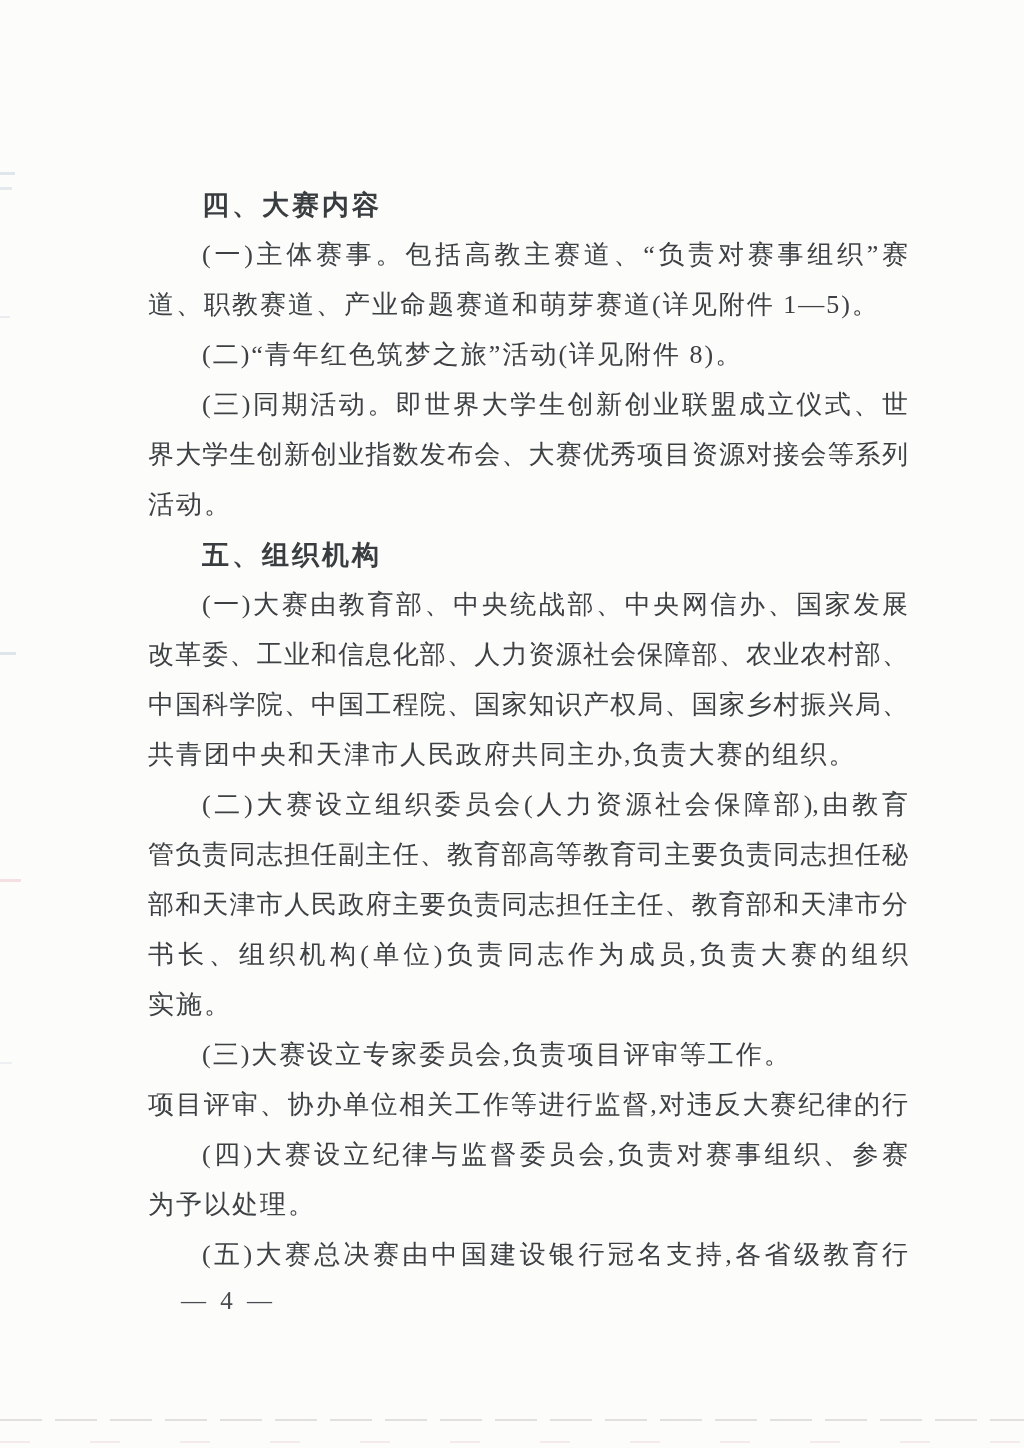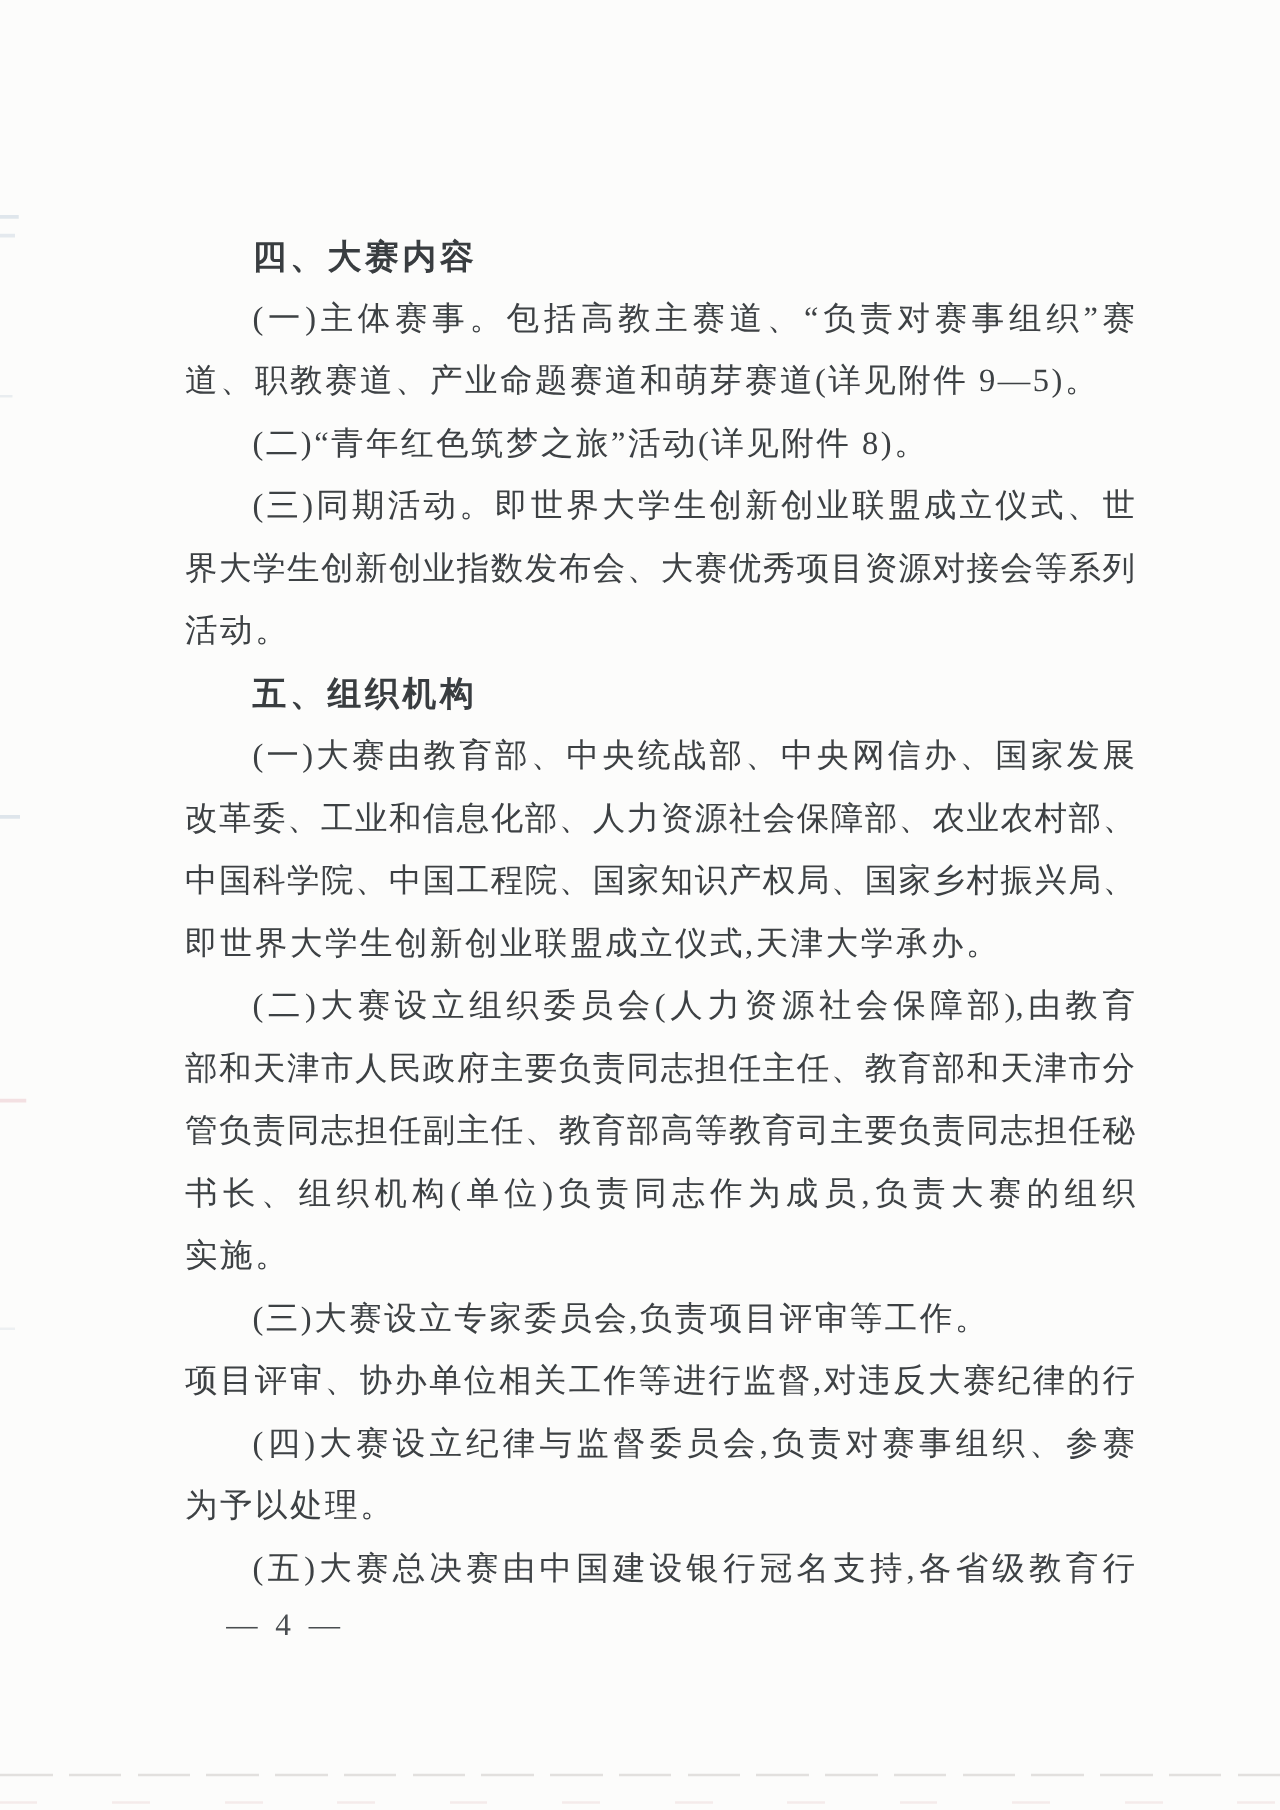--- a/index.html
+++ b/index.html
@@ -72,43 +72,43 @@
 </head>
 <body>
 
 <div class="page" style="background: rgb(252, 252, 251);">
   <div class="doc-body" style="color: rgb(61, 65, 68);">
       <div class="block heading">
         <div class="line indent">四、大赛内容</div>
       </div>
       <div class="block paragraph">
         <div class="line fill indent">(一)主体赛事。包括高教主赛道、“负责对赛事组织”赛</div>
-        <div class="line">道、职教赛道、产业命题赛道和萌芽赛道(详见附件 9—5)。</div>
+        <div class="line">道、职教赛道、产业命题赛道和萌芽赛道(详见附件 1—5)。</div>
       </div>
       <div class="block paragraph">
         <div class="line indent">(二)“青年红色筑梦之旅”活动(详见附件 8)。</div>
       </div>
       <div class="block paragraph">
         <div class="line fill indent">(三)同期活动。即世界大学生创新创业联盟成立仪式、世</div>
         <div class="line fill">界大学生创新创业指数发布会、大赛优秀项目资源对接会等系列</div>
         <div class="line">活动。</div>
       </div>
       <div class="block heading">
         <div class="line indent">五、组织机构</div>
       </div>
       <div class="block paragraph">
         <div class="line fill indent">(一)大赛由教育部、中央统战部、中央网信办、国家发展</div>
         <div class="line fill">改革委、工业和信息化部、人力资源社会保障部、农业农村部、</div>
         <div class="line fill">中国科学院、中国工程院、国家知识产权局、国家乡村振兴局、</div>
-        <div class="line">即世界大学生创新创业联盟成立仪式,天津大学承办。</div>
+        <div class="line">共青团中央和天津市人民政府共同主办,负责大赛的组织。</div>
       </div>
       <div class="block paragraph">
         <div class="line fill indent">(二)大赛设立组织委员会(人力资源社会保障部),由教育</div>
+        <div class="line fill">管负责同志担任副主任、教育部高等教育司主要负责同志担任秘</div>
         <div class="line fill">部和天津市人民政府主要负责同志担任主任、教育部和天津市分</div>
-        <div class="line fill">管负责同志担任副主任、教育部高等教育司主要负责同志担任秘</div>
         <div class="line fill">书长、组织机构(单位)负责同志作为成员,负责大赛的组织</div>
         <div class="line">实施。</div>
       </div>
       <div class="block paragraph">
         <div class="line indent">(三)大赛设立专家委员会,负责项目评审等工作。</div>
       </div>
       <div class="block paragraph">
         <div class="line fill">项目评审、协办单位相关工作等进行监督,对违反大赛纪律的行</div>
         <div class="line fill indent">(四)大赛设立纪律与监督委员会,负责对赛事组织、参赛</div>
         <div class="line">为予以处理。</div>

